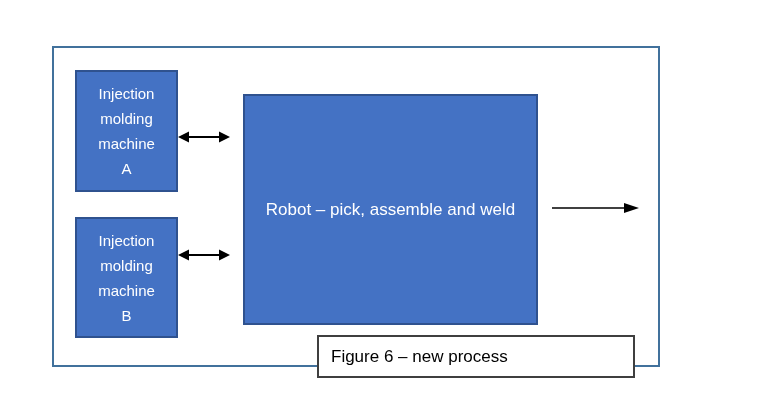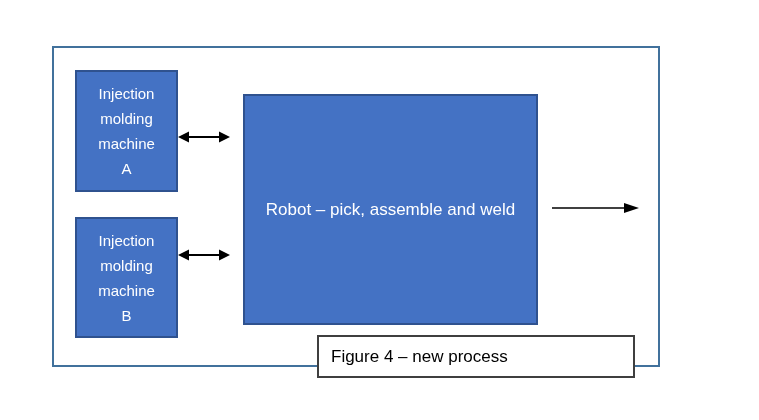--- a/index.html
+++ b/index.html
@@ -122,16 +122,16 @@
   </div>
 
   <div class="arrow arrow-out">
     <svg width="88" height="14" viewBox="0 0 88 14" aria-hidden="true">
       <line x1="1" y1="7" x2="75" y2="7" stroke-width="1.5"></line>
       <polygon points="88,7 73,2 73,12"></polygon>
     </svg>
   </div>
 
   <div class="caption-box">
-    <span>Figure 4 – new process</span>
+    <span>Figure 6 – new process</span>
   </div>
 
 </div>
 
 </body></html>

